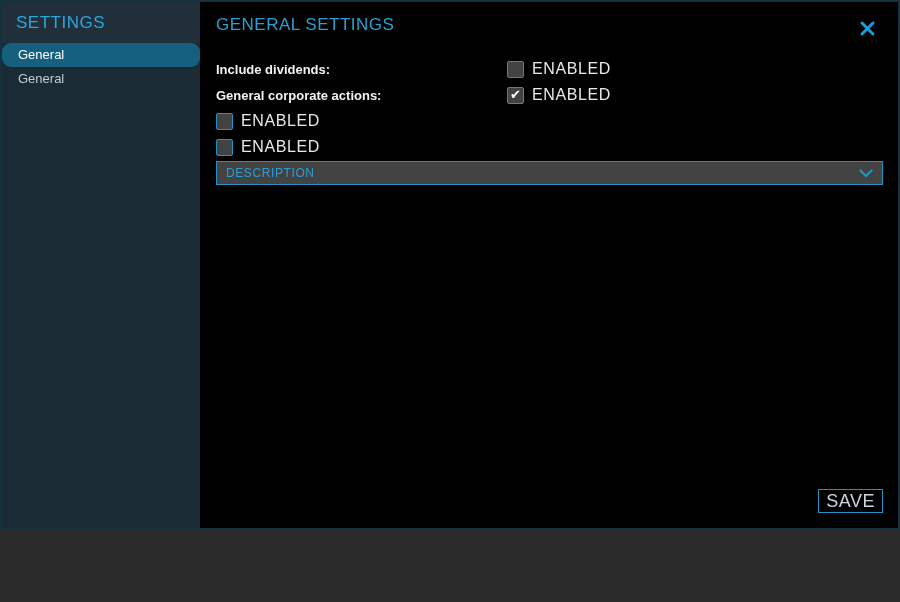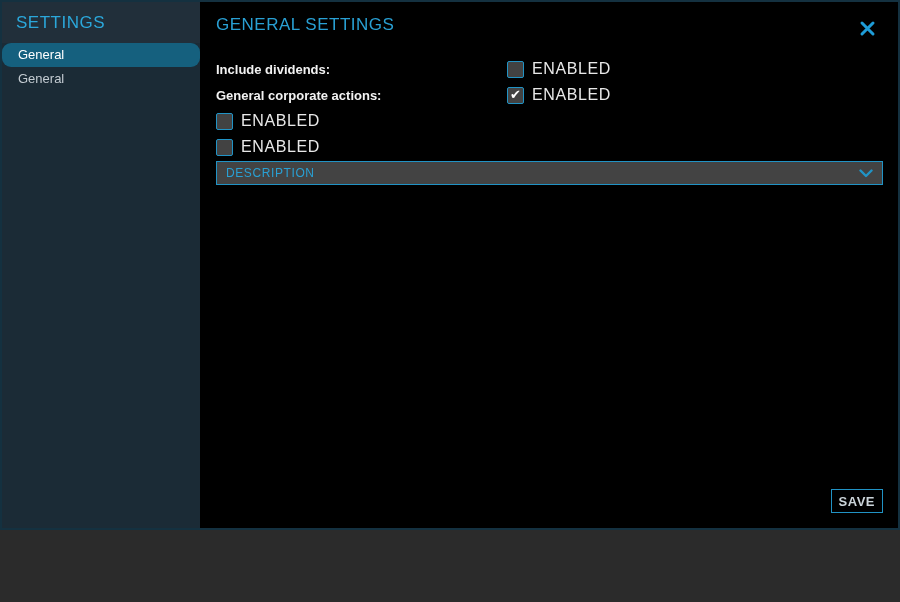--- a/index.html
+++ b/index.html
@@ -143,28 +143,27 @@
   .save-btn {
     position: absolute;
     right: 15px;
     bottom: 15px;
     min-width: 46px;
     height: 24px;
     box-sizing: border-box;
     border: 1px solid #2193c5;
     background: transparent;
     color: #ccd5da;
-    font-size: 13px;
+    font-size: 18px;
     letter-spacing: 0.5px;
     display: flex;
     align-items: center;
     justify-content: center;
     padding: 0 7px;
     cursor: pointer;
-    font-weight: bold;
   }
 </style>
 </head>
 <body>
 
 <div class="window">
 
   <div class="sidebar">
     <div class="sidebar-header">
       <span class="sidebar-title">SETTINGS</span>

